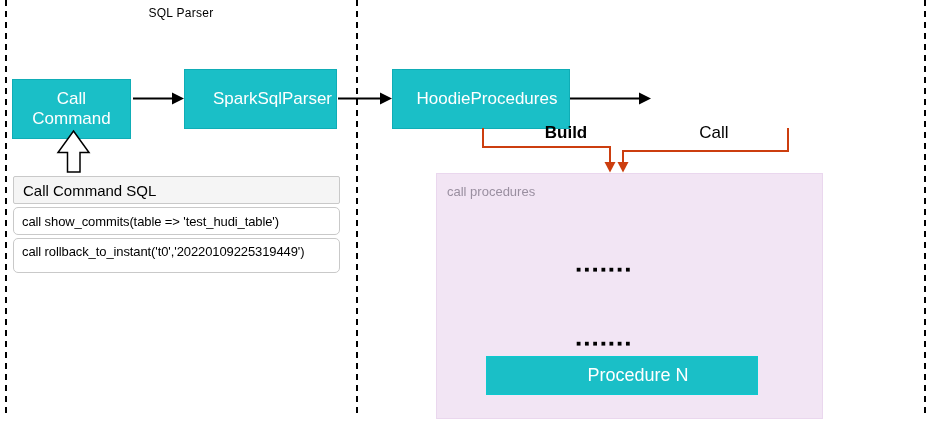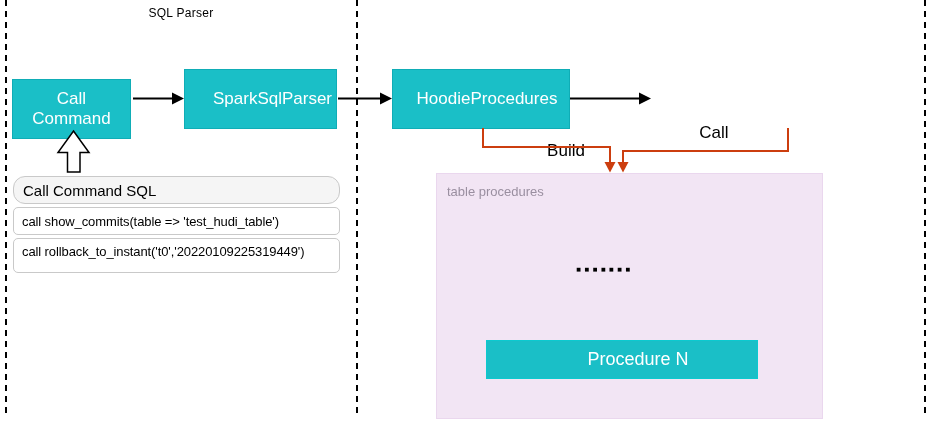--- a/index.html
+++ b/index.html
@@ -17,21 +17,21 @@
     color:#fff;font-size:17px;text-align:center;line-height:1.2;
   }
   .node .lbl{max-width:100px;}
   .edge-label{
     position:absolute;width:60px;font-size:17px;color:#000;text-align:center;white-space:nowrap;
   }
 
   
   .sqlbox{position:absolute;left:13px;width:327px;box-sizing:border-box;
     border:1px solid #c9c9c9;background:#fff;white-space:nowrap;}
-  .sql-header{top:176px;height:28px;border-radius:12px;background:#f5f5f5;
+  .sql-header{top:176px;height:28px;border-radius:2px;background:#f5f5f5;
     font-size:15px;line-height:27px;padding-left:9px;color:#000;}
   .sql-row{border-radius:5px;font-size:13px;letter-spacing:-0.1px;padding-left:8px;color:#000;}
   .sql-row-1{top:207px;height:28px;line-height:27px;}
   .sql-row-2{top:238px;height:35px;line-height:25px;}
 
   
   .panel{
     position:absolute;left:436px;top:173px;width:387px;height:246px;box-sizing:border-box;
     background:var(--pink,#f2e5f4);border:1px solid #ead7ee;
   }
@@ -65,33 +65,33 @@
   <div class="node" style="left:12px;top:69px;width:119px;margin-top:10px;">
     <span class="lbl">Call Command</span>
   </div>
   <div class="node" style="left:184px;top:69px;width:153px;padding-left:24px;">
     <span>SparkSqlParser</span>
   </div>
   <div class="node" style="left:392px;top:69px;width:178px;padding-left:12px;">
     <span>HoodieProcedures</span>
   </div>
 
-  <div class="edge-label" style="left:536px;top:141px;">Build</div>
+  <div class="edge-label" style="left:536px;top:123px;font-weight:bold;">Build</div>
   <div class="edge-label" style="left:684px;top:123px;">Call</div>
 
   <div class="sqlbox sql-header">Call Command SQL</div>
   <div class="sqlbox sql-row sql-row-1">call show_commits(table =&gt; 'test_hudi_table')</div>
   <div class="sqlbox sql-row sql-row-2">call rollback_to_instant('t0','20220109225319449')</div>
 
   <div class="panel"></div>
-  <div class="panel-label">table procedures</div>
+  <div class="panel-label">call procedures</div>
 
   <div class="dots" style="top:264px;">■■■■■■■</div>
   <div class="dots" style="top:338px;">■■■■■■■</div>
-  <div class="proc" style="top:340px;padding-left:32px;">
+  <div class="proc" style="top:356px;padding-left:32px;">
     <span>Procedure N</span>
   </div>
 
   <svg class="overlay" width="932" height="443" viewBox="0 0 932 443">
 
     <line class="dash" x1="6" y1="0" x2="6" y2="413"></line>
     <line class="dash" x1="357" y1="0" x2="357" y2="413"></line>
     <line class="dash" x1="925" y1="0" x2="925" y2="413"></line>
 
     <g>

